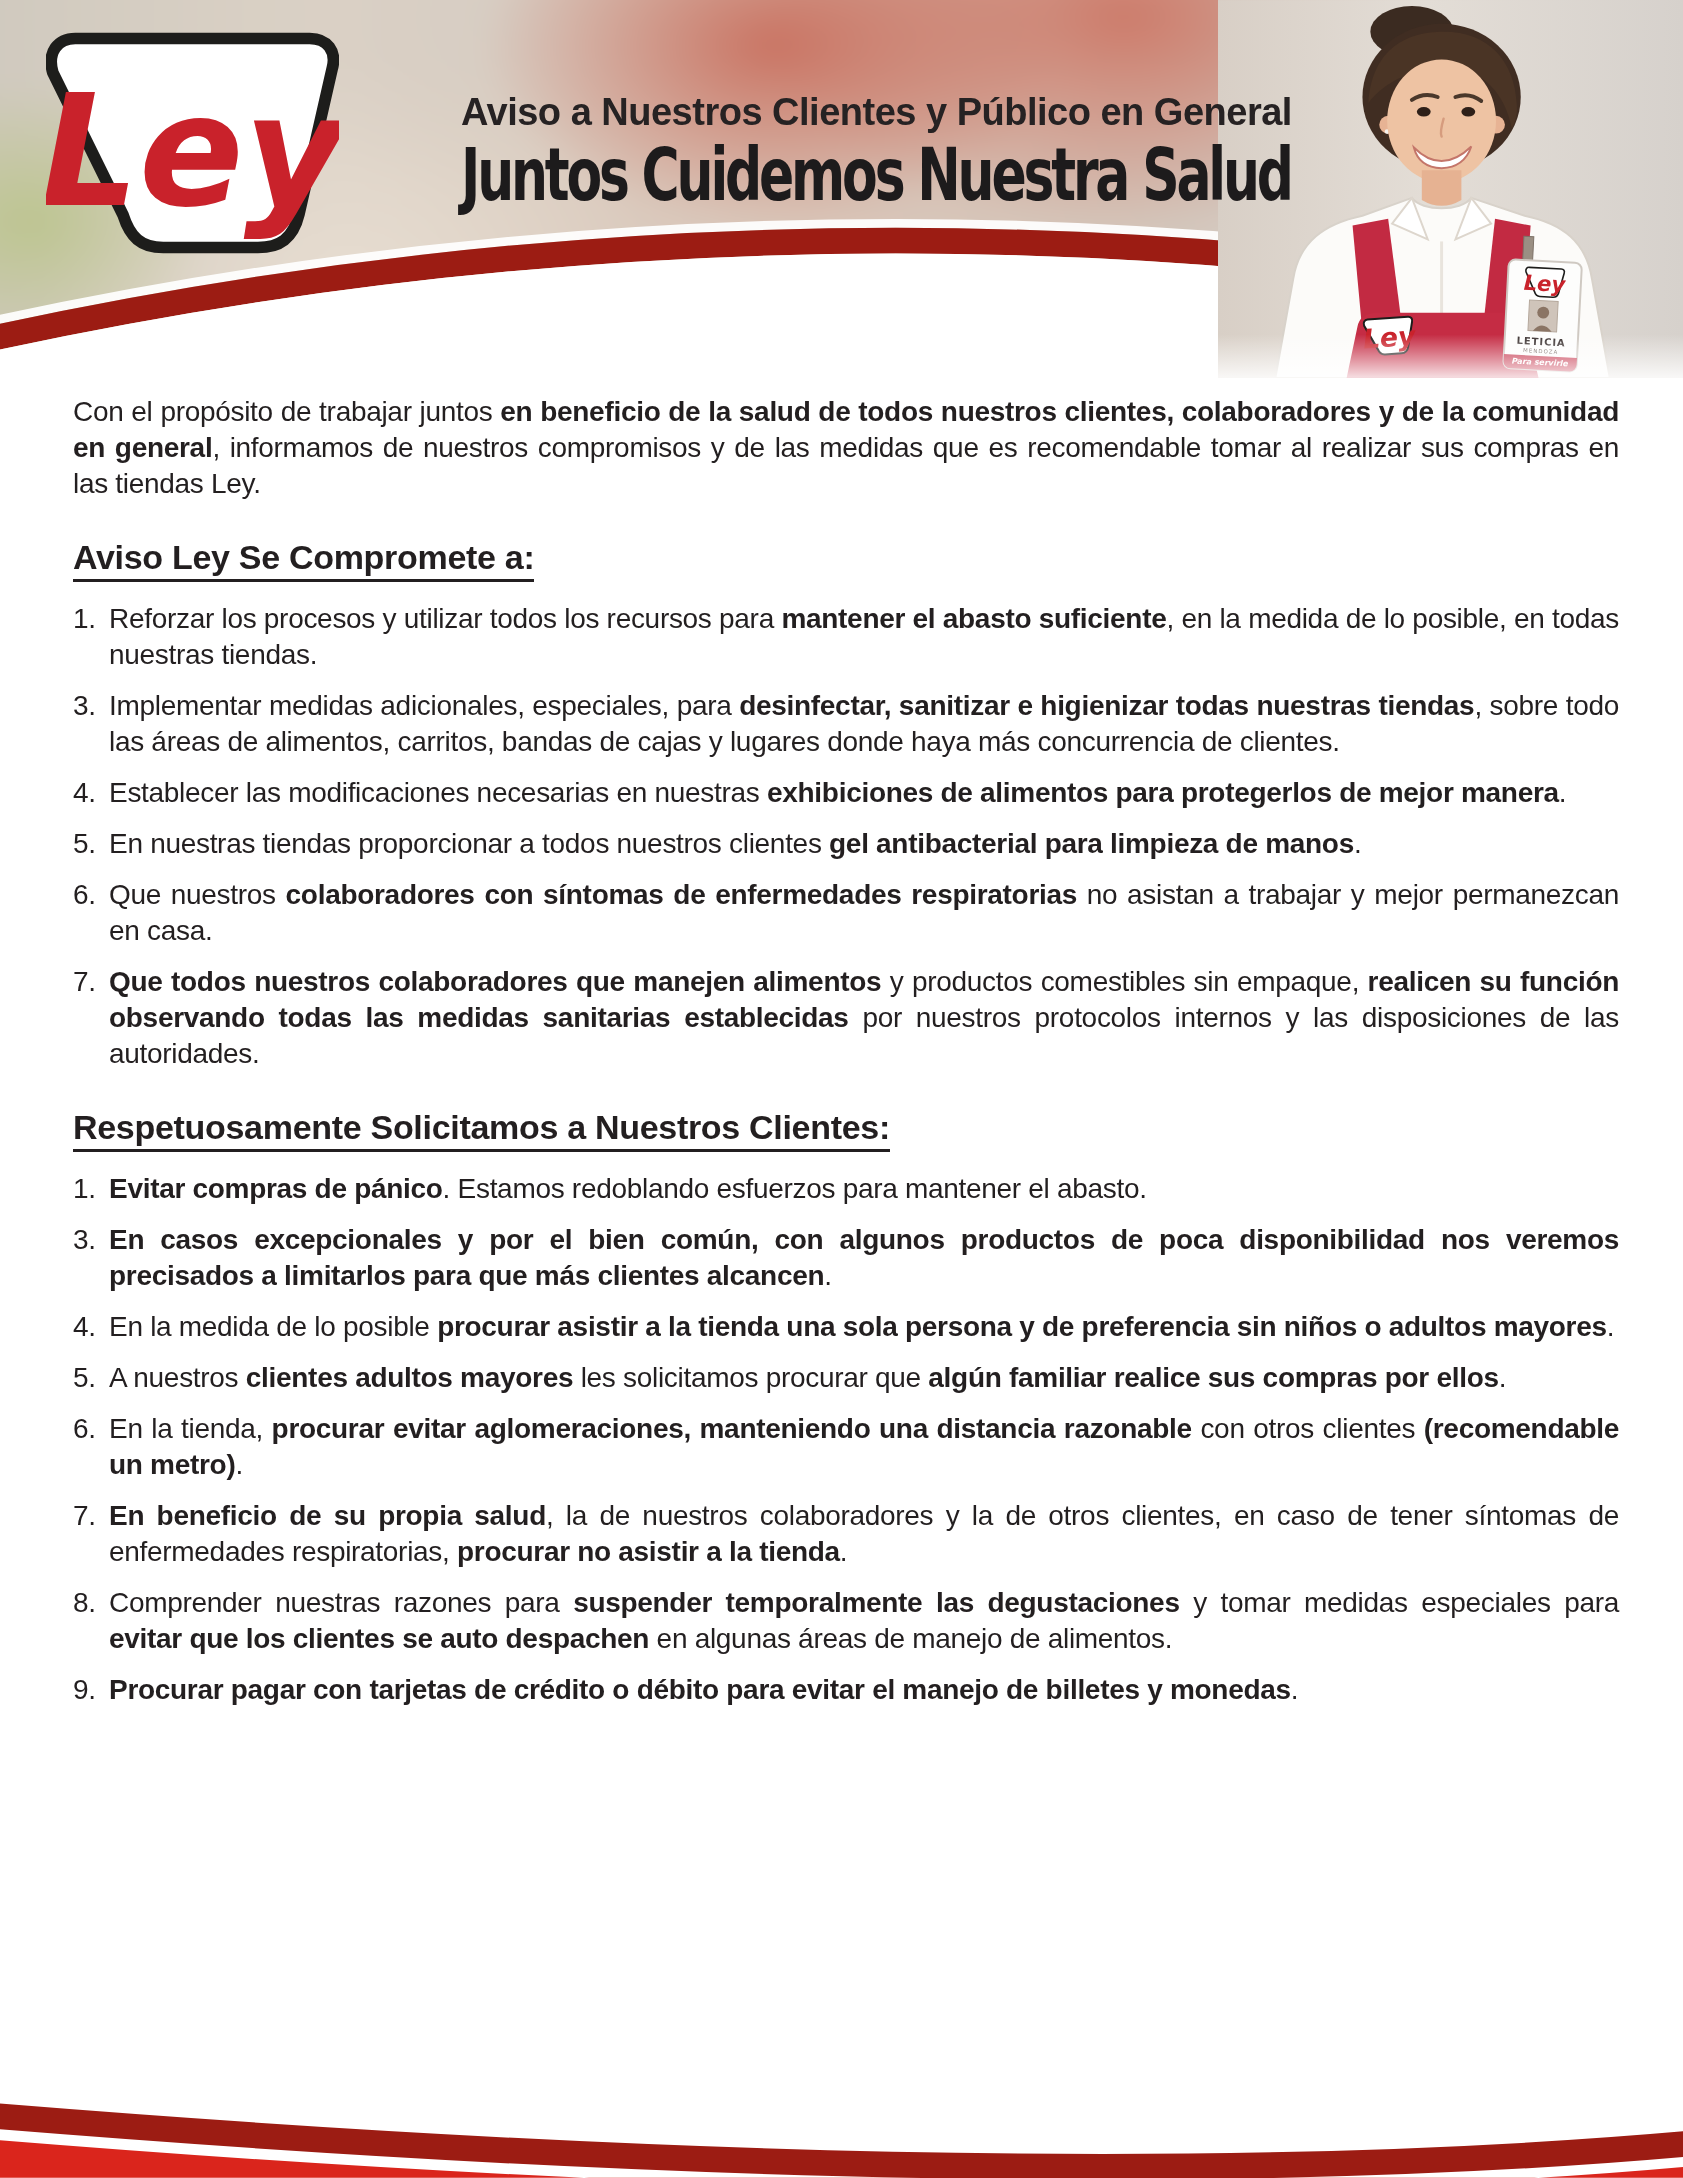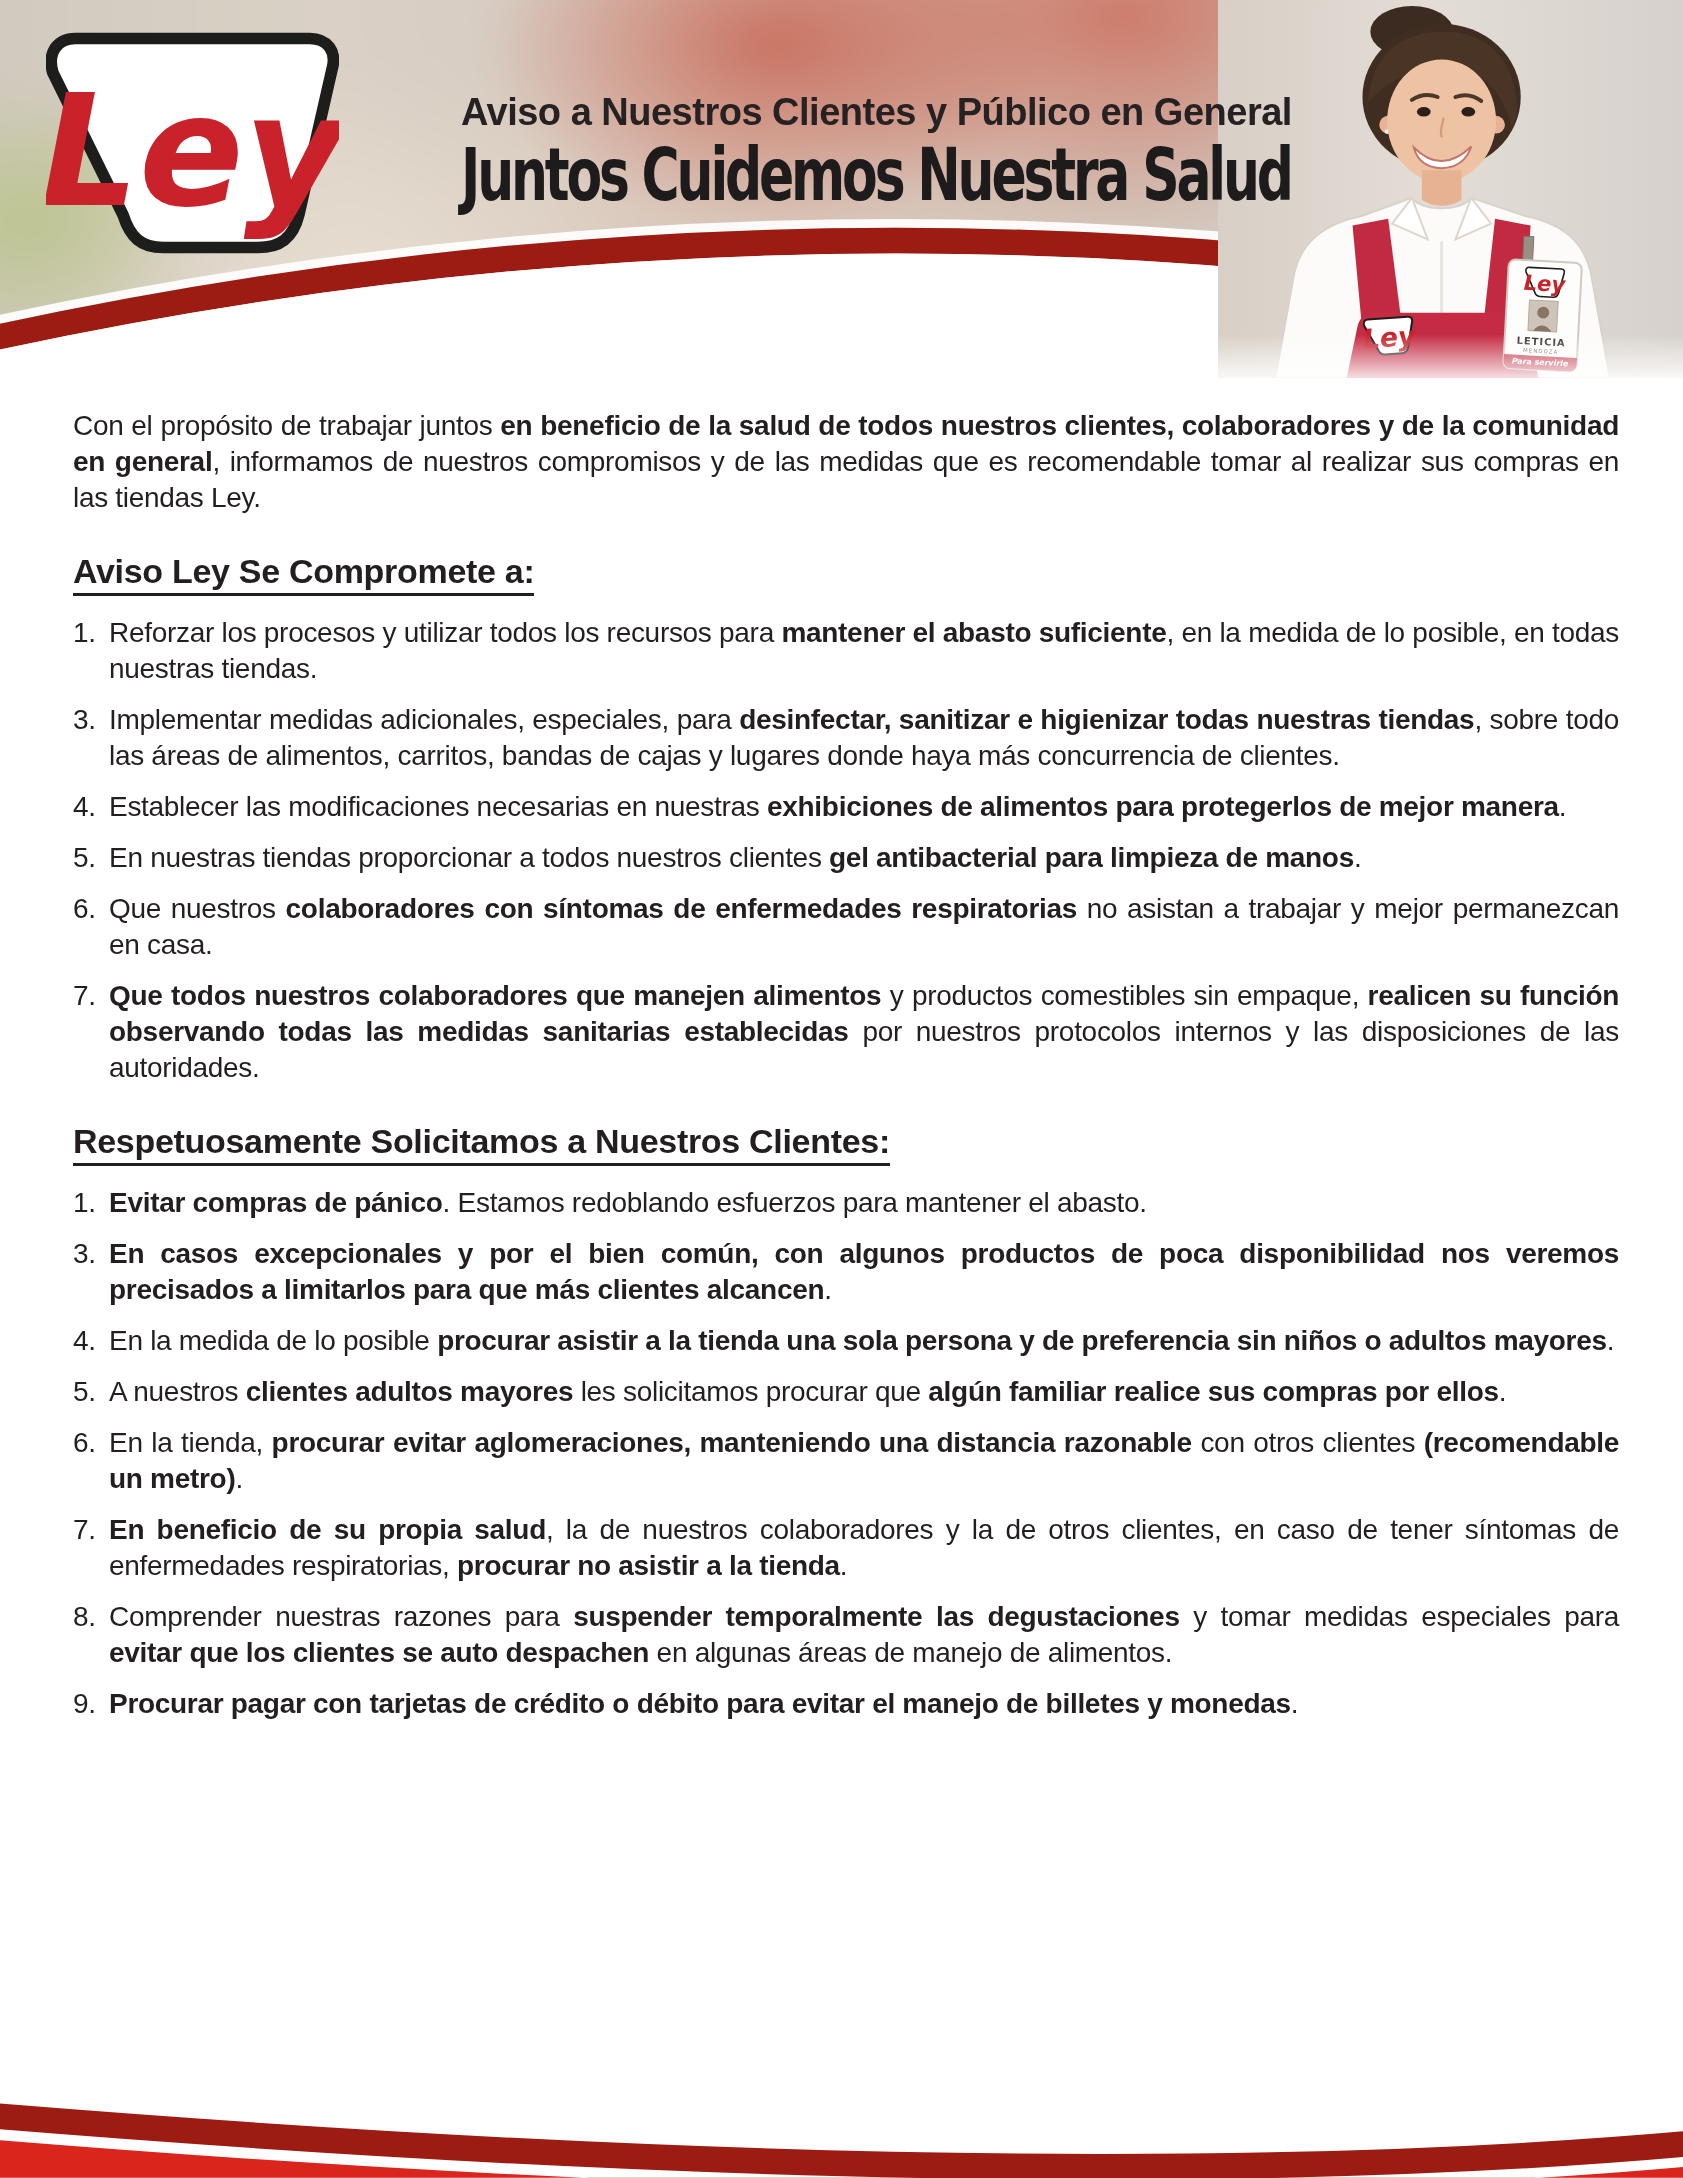--- a/index.html
+++ b/index.html
@@ -30,21 +30,21 @@
   .subtitle{
     font-size:38px;font-weight:bold;color:#262223;letter-spacing:-0.5px;white-space:nowrap;
   }
   .main-title{
     margin-top:4px;font-family:"DejaVu Sans",sans-serif;font-weight:bold;
     font-size:65px;letter-spacing:-4px;color:#1d1b1c;white-space:nowrap;
     transform:scale(.8,1.12);transform-origin:0 60%;
   }
   
   .content{position:absolute;top:394px;left:73px;width:1546px;z-index:1;}
-  .intro{font-size:28px;line-height:36px;letter-spacing:-0.3px;text-align:justify;margin:14px 0 10px 0;}
+  .intro{font-size:28px;line-height:36px;letter-spacing:-0.3px;text-align:justify;margin:0 0 10px 0;}
   .doc-heading{font-size:34px;font-weight:bold;margin:36px 0 24px 0;letter-spacing:-0.3px;}
   .doc-heading span{border-bottom:3px solid #231f20;padding-bottom:3px;}
   .list{margin:0;padding:0;list-style:none;}
   .item{
     font-size:28px;line-height:36px;letter-spacing:-0.3px;text-align:justify;
     margin:0 0 15px 0;padding-left:36px;text-indent:-36px;
   }
   .item .num{display:inline-block;width:36px;text-indent:0;}
   .item b,.intro b{font-weight:bold;}
   

